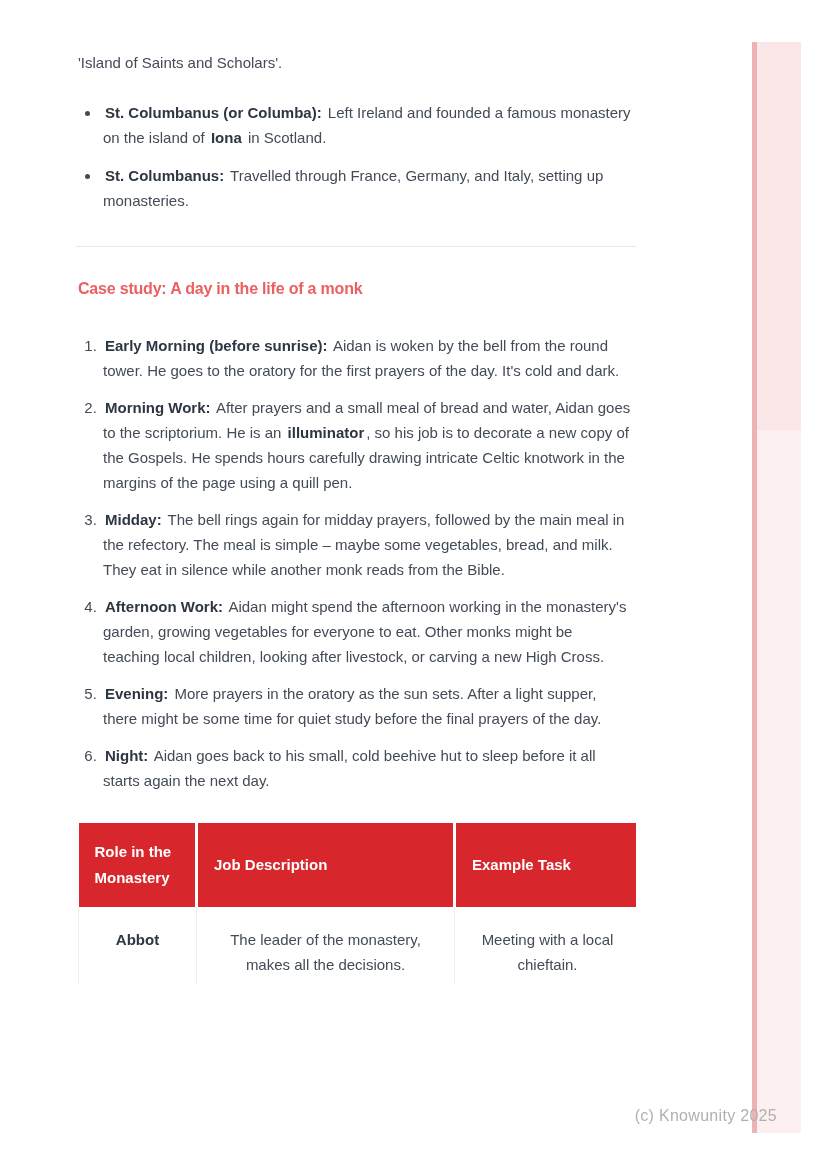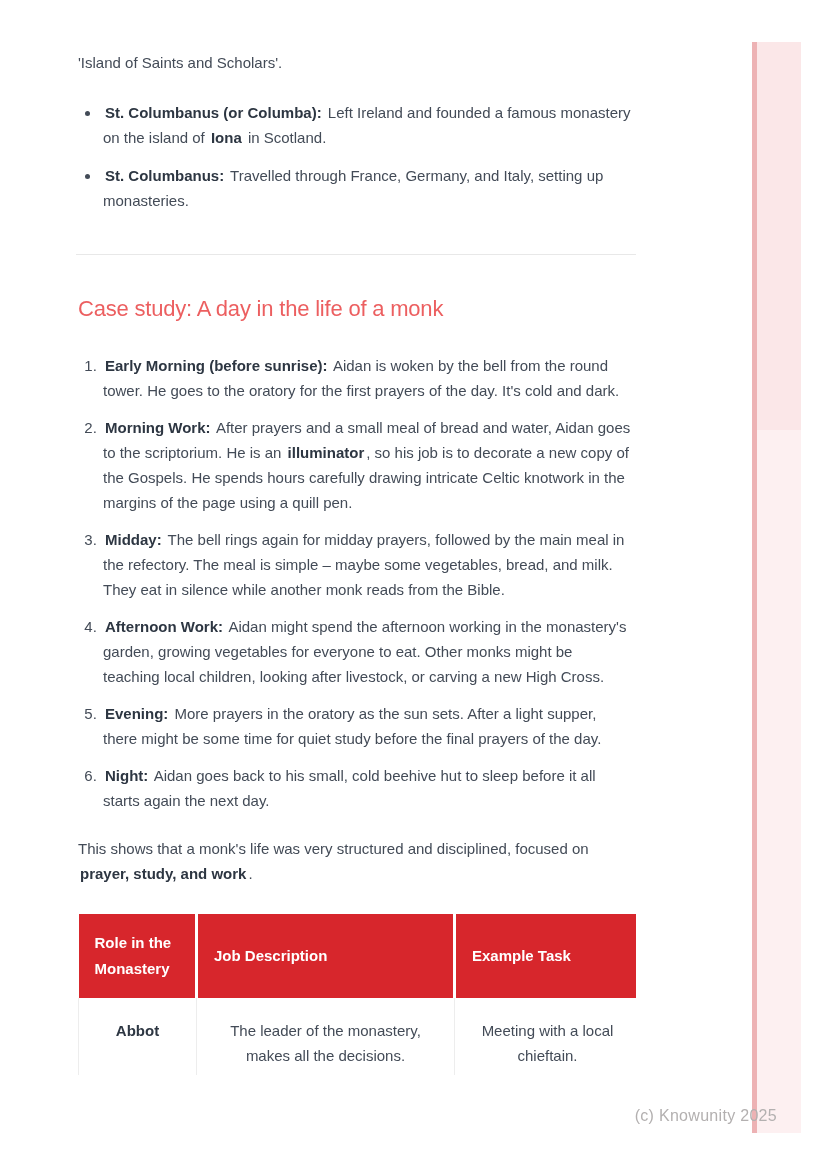--- a/index.html
+++ b/index.html
@@ -28,28 +28,28 @@
     padding-top:44px;
     font-size:15px;line-height:25px;
   }
   strong{font-weight:700;color:var(--strong-text);}
   p.para{margin:0 0 19px 0;}
   ul.saints{
     list-style:disc outside;
     margin:0 0 0 0;padding-left:25px;
   }
   ul.saints li{margin-bottom:9px;}
-  ul.saints li:last-child{margin-bottom:16px;}
+  ul.saints li:last-child{margin-bottom:8px;}
   hr.divider{
     border:none;border-top:1px solid var(--divider);
     margin:21px 0 0 0;
   }
   h2.case-heading{
-    margin:33px 0 23px 0;
-    font-size:22px;line-height:30px;font-weight:400;
+    margin:21px 0 23px 0;
+    font-size:16px;line-height:30px;font-weight:700;
     color:var(--heading);
     letter-spacing:-0.2px;
   }
   p.case-intro{margin:0 0 20px 0;}
   ol.schedule{
     list-style:decimal outside;
     margin:0 0 17px 0;padding-left:25px;
   }
   ol.schedule li{margin-bottom:8px;}
   ol.schedule li:last-child{margin-bottom:0;}
@@ -117,21 +117,20 @@
 
     <ol class="schedule">
         <li><strong>Early Morning (before sunrise):</strong> Aidan is woken by the bell from the round tower. He goes to the oratory for the first prayers of the day. It's cold and dark.</li>
         <li><strong>Morning Work:</strong> After prayers and a small meal of bread and water, Aidan goes to the scriptorium. He is an <strong>illuminator</strong>, so his job is to decorate a new copy of the Gospels. He spends hours carefully drawing intricate Celtic knotwork in the margins of the page using a quill pen.</li>
         <li><strong>Midday:</strong> The bell rings again for midday prayers, followed by the main meal in the refectory. The meal is simple – maybe some vegetables, bread, and milk. They eat in silence while another monk reads from the Bible.</li>
         <li><strong>Afternoon Work:</strong> Aidan might spend the afternoon working in the monastery's garden, growing vegetables for everyone to eat. Other monks might be teaching local children, looking after livestock, or carving a new High Cross.</li>
         <li><strong>Evening:</strong> More prayers in the oratory as the sun sets. After a light supper, there might be some time for quiet study before the final prayers of the day.</li>
         <li><strong>Night:</strong> Aidan goes back to his small, cold beehive hut to sleep before it all starts again the next day.</li>
       </ol>
 
-    <p class="conclusion">This shows that a monk's life was very structured and disciplined, focused on <strong>prayer, study, and work</strong>.</p>
 
     <div class="table-clip">
       <table class="roles">
         <colgroup>
           <col style="width:118px">
           <col style="width:258px">
           <col style="width:186px">
         </colgroup>
         <thead>
           <tr>

